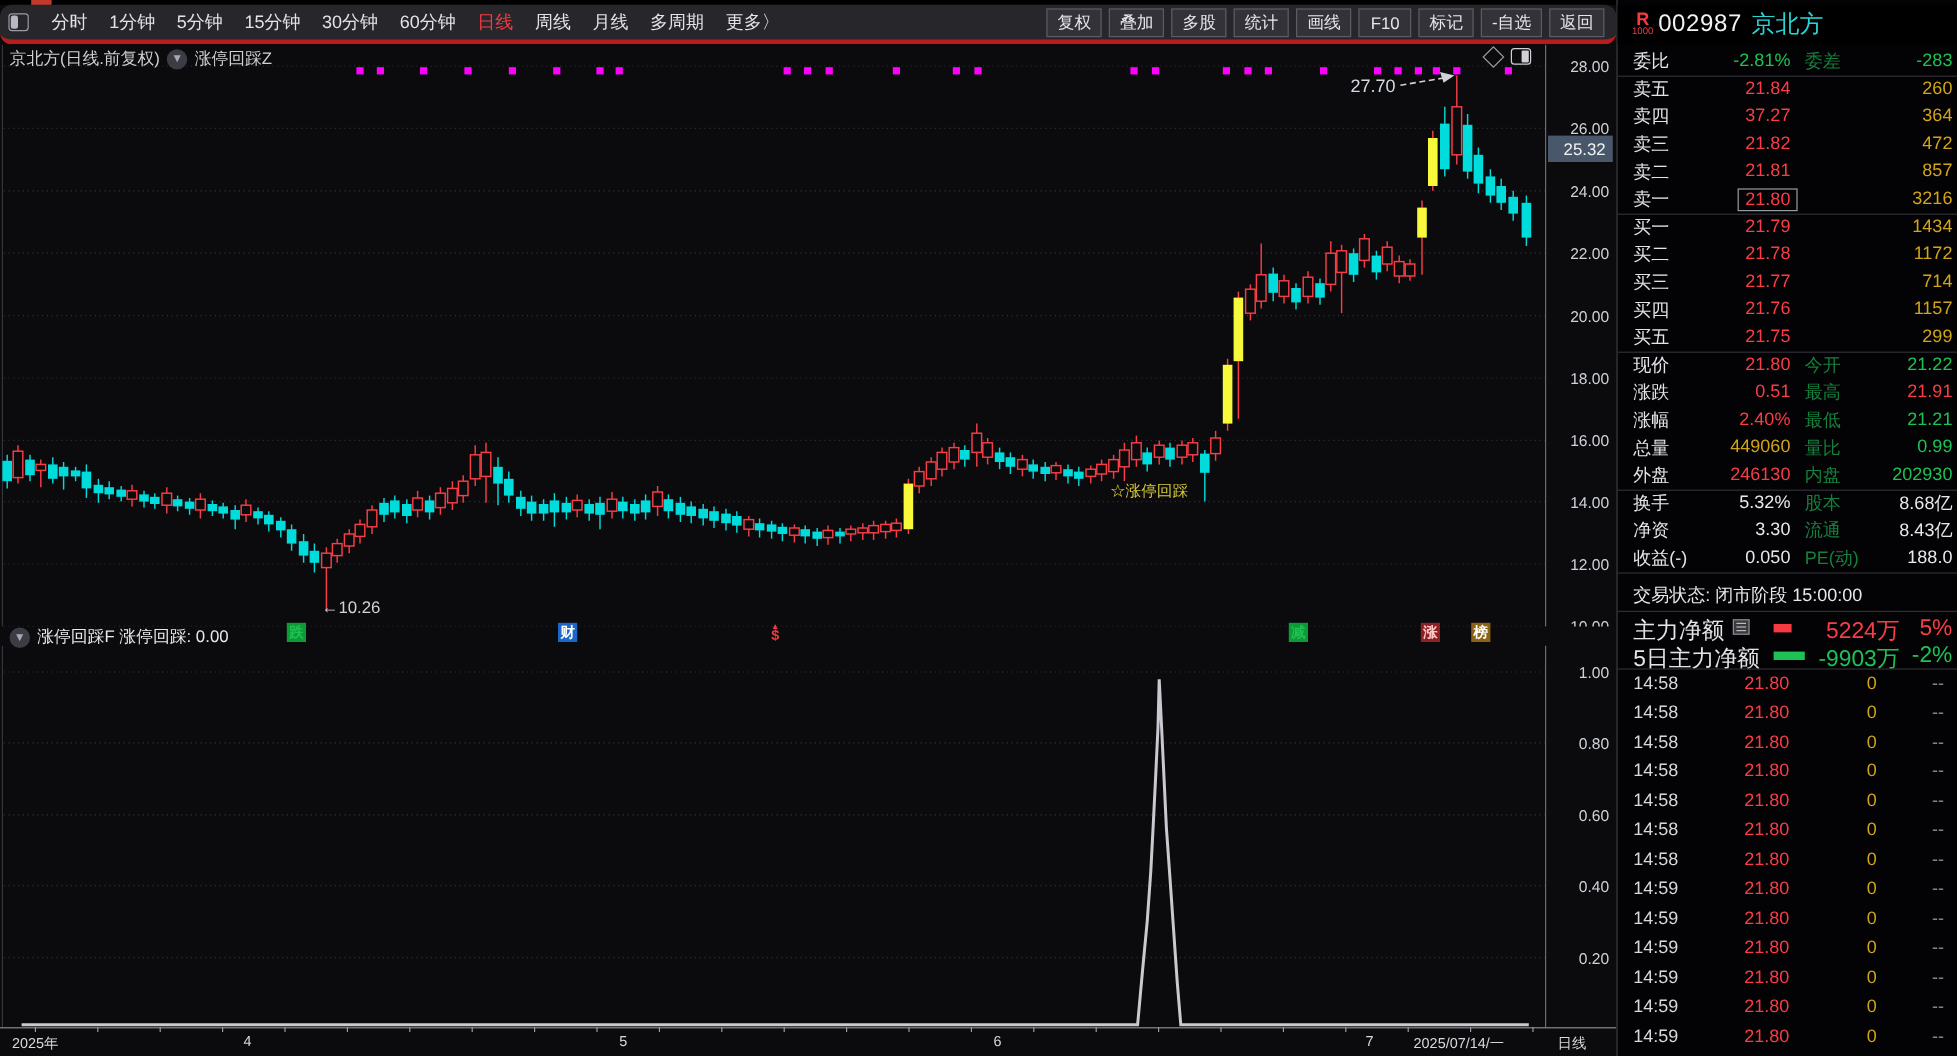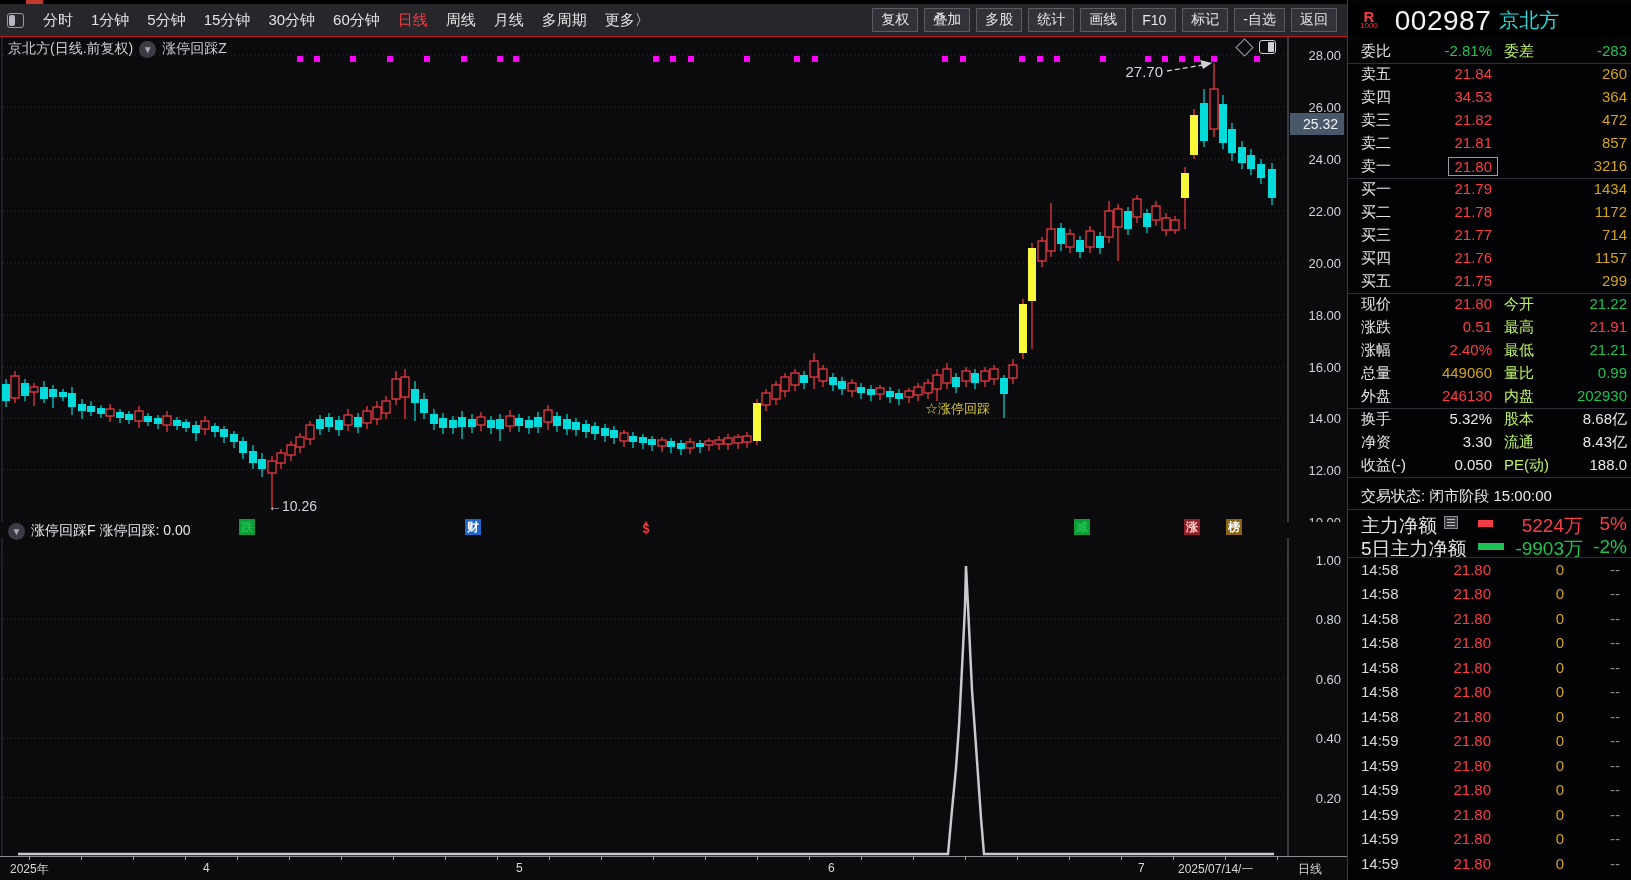--- a/index.html
+++ b/index.html
@@ -7,22 +7,22 @@
   #app {
     position:relative; width:1631px; height:880px; overflow:hidden;
     background:#0b0b0e; font-family:"Liberation Sans", sans-serif;
     color:#ddd; font-size:14px;
   }
   
   #topstrip { position:absolute; left:0; top:0; width:1631px; height:4px; background:#000; }
   #toplogo { position:absolute; left:26px; top:0; width:17px; height:5px; background:#c0392b; }
   #toolbar {
     position:absolute; left:0; top:4px; width:1347px; height:33px;
-    background:#27272b; border-bottom:1px solid #b91c1c;
-    display:flex; align-items:center;
+    background:#27272b; border-bottom:4px solid #b91c1c;
+    display:flex; align-items:center;border-radius:10px;
   }
   .tb-icon { width:17px; height:15px; border:1px solid #9a9aa2; border-radius:3px; margin:0 10px 0 7px; position:relative; }
   .tb-icon::after{ content:""; position:absolute; left:1px; top:1px; bottom:1px; width:6px; background:#b8b8c0; border-radius:2px; }
   .period { padding:0 9px; color:#e3e3e6; font-size:15px; cursor:default; white-space:nowrap; }
   .period.active { color:#f43b42; }
   #tb-right { margin-left:auto; display:flex; align-items:center; gap:6px; padding-right:10px;text-align:center; }
   .tb-btn {
     min-width:44px; height:24px; padding:0 8px; background:#323238;
     border:1px solid #5c5c64; color:#e6e6ea; font-size:14px;
     display:flex; align-items:center; justify-content:center; white-space:nowrap;
@@ -49,27 +49,27 @@
   .badge.dollar .arr { font-size:7px; display:block; height:6px; color:#f43b42; }
   
   #axisrow { position:absolute; left:0; top:819px; width:1347px; height:24px; border-top:1px solid #8a8a90; background:#0b0b0e; }
   .xlab { position:absolute; top:4px; color:#d8d8dc; font-size:12px; white-space:nowrap; }
   
   #panel { position:absolute; left:1347px; top:0; width:284px; height:880px; background:#030305; border-left:1px solid #3c3c44; }
   #stockhead { position:absolute; left:0; top:4px; width:284px; height:33px; background:#000; display:flex; align-items:center; }
   #rflag { margin-left:12px; text-align:center; line-height:9px; }
   #rflag .r { color:#f43b42; font-size:15px; font-weight:bold; display:block; }
   #rflag .k { color:#f43b42; font-size:8px; display:block; }
-  #scode { color:#f2f2f2; font-size:28px; margin-left:17px; letter-spacing:0.5px; }
+  #scode { color:#f2f2f2; font-size:20px; margin-left:4px; letter-spacing:0.5px; }
   #sname { color:#27d7d7; font-size:20px; margin-left:8px; }
   .sep { position:absolute; left:0; width:284px; height:1px; background:#2e2e36; }
   .prow { position:absolute; left:0; width:284px; height:23px; font-size:15px; }
   .prow .lb  { position:absolute; left:13px; top:2px; color:#e4e4e8; }
   .prow .v1  { position:absolute; right:140px; top:2px; }
-  .prow .lb2 { position:absolute; left:156px; top:2px; color:#bef264; }
+  .prow .lb2 { position:absolute; left:156px; top:2px; color:#15803d; }
   .prow .v2  { position:absolute; right:5px; top:2px; }
   .red    { color:#fa3d45; }
   .green  { color:#1ec153; }
   .yellow { color:#d2a417; }
   .white  { color:#e8e8ec; }
   .gray   { color:#8a8a90; }
   .boxed  { border:1px solid #9a9aa2; padding:0 5px; margin-right:-6px; }
   #status { position:absolute; left:13px; color:#e8e8ec; font-size:15px; }
   .flowrow { position:absolute; left:0; width:284px; height:23px; font-size:19px; }
   .flowrow .lb { position:absolute; left:13px; top:2px; color:#e4e4e8; }
@@ -537,21 +537,21 @@
           <span class="v2 green">-283</span>
         </div>
         <div class="sep" style="top: 63px;"></div>
         <div class="prow" style="top: 63px;">
           <span class="lb">卖五</span>
           <span class="v1 red">21.84</span>
           <span class="v2 yellow">260</span>
         </div>
         <div class="prow" style="top: 86px;">
           <span class="lb">卖四</span>
-          <span class="v1 red">34.53</span>
+          <span class="v1 red">37.27</span>
           <span class="v2 yellow">364</span>
         </div>
         <div class="prow" style="top: 109px;">
           <span class="lb">卖三</span>
           <span class="v1 red">21.82</span>
           <span class="v2 yellow">472</span>
         </div>
         <div class="prow" style="top: 132px;">
           <span class="lb">卖二</span>
           <span class="v1 red">21.81</span>

